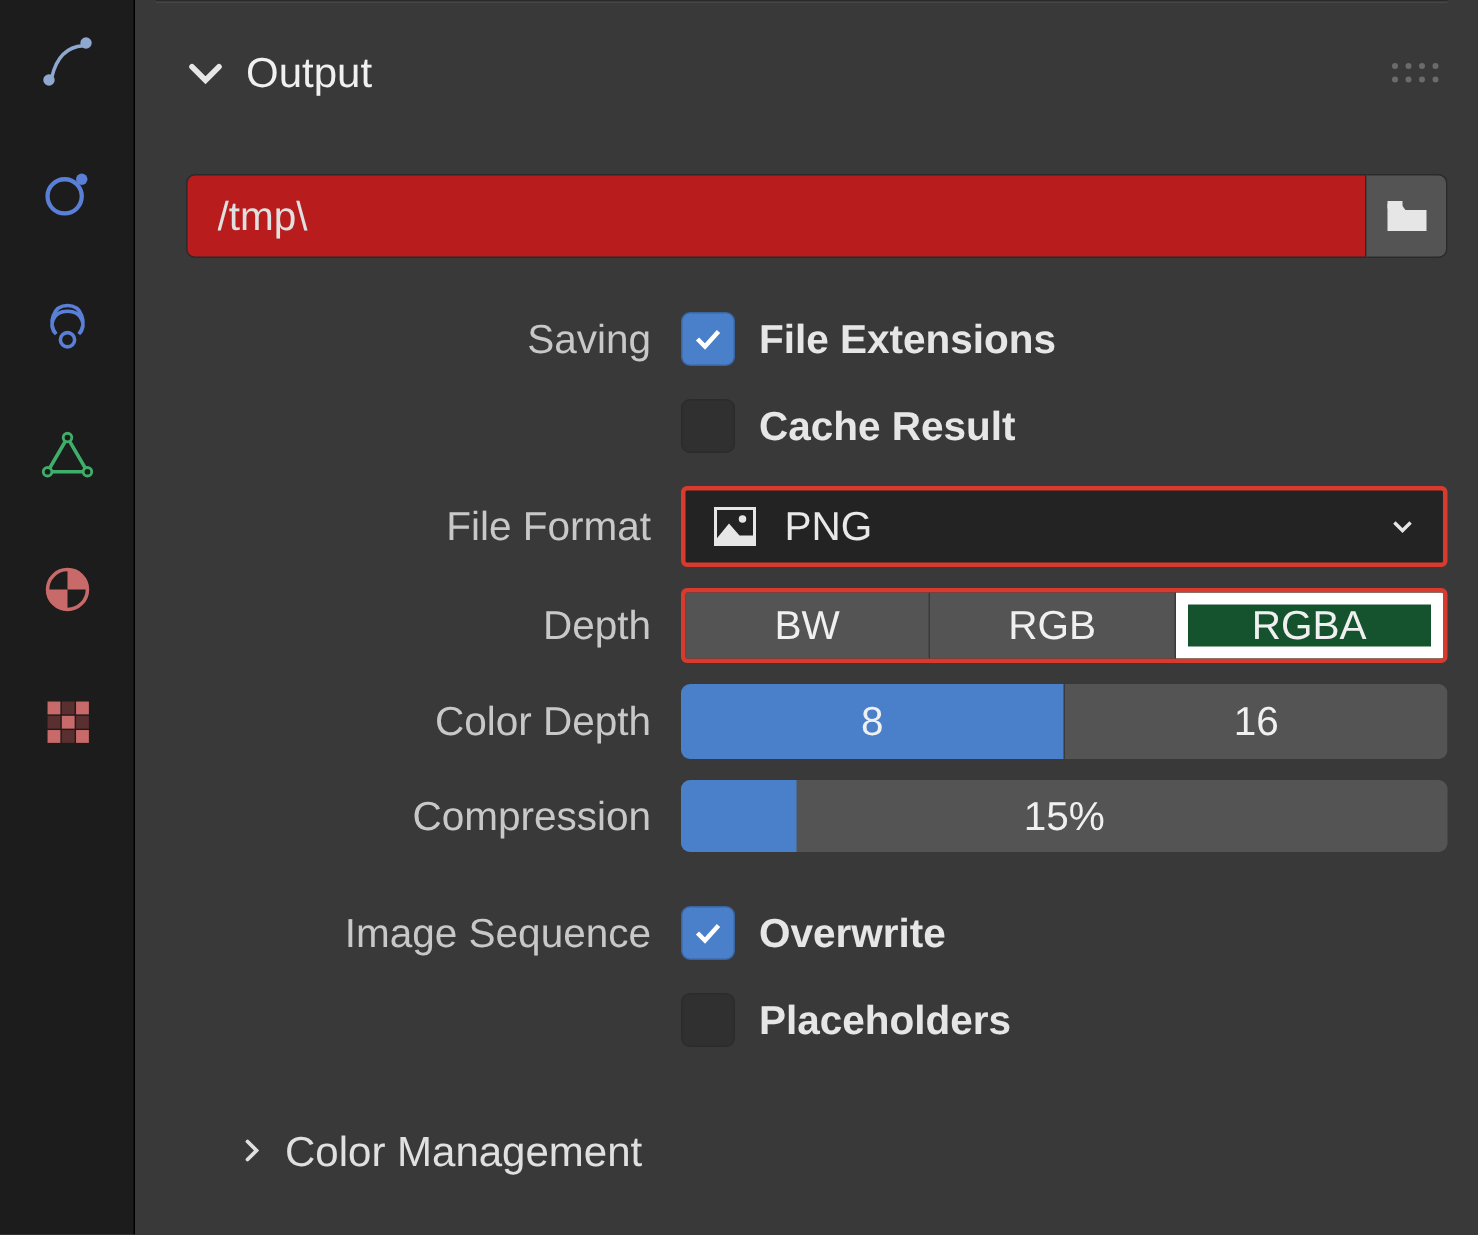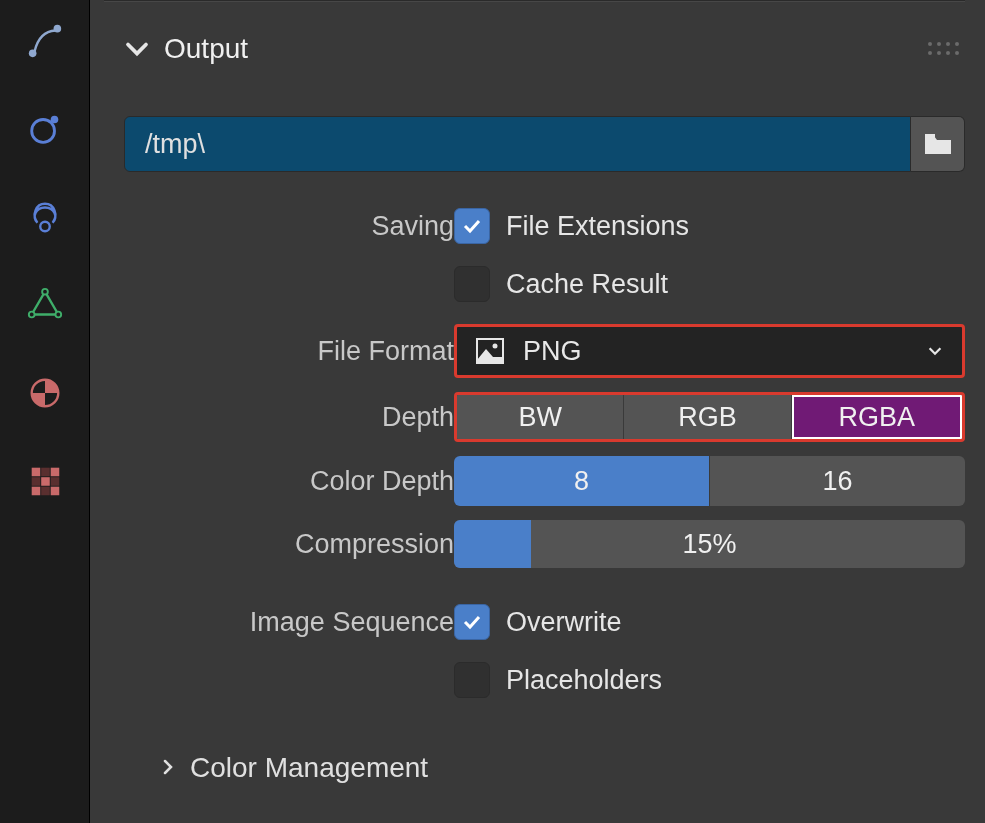--- a/index.html
+++ b/index.html
@@ -60,34 +60,35 @@
     height:0; margin-bottom: 4px;
   }
 
   .field-row {
     display: flex; align-items: center;
     margin-bottom: 22px;
   }
   .label-col {
     width: 350px;
     text-align: right;
+    padding-right: 20px;
     font-size: 27px;
     color: #c8c8c8;
   }
   .control-col {
     flex: 1;
     display: flex;
     gap: 0;
     align-items:center;
   }
 
   .path-row { display:flex; margin: 24px 0 36px 20px; }
   .path-input {
     flex:1; height: 56px;
-    background: #0c4a6e;
+    background: #b91c1c;
     border:1px solid #2a2a2a;
     border-radius: 6px 0 0 6px;
     color: #e0e0e0;
     font-size: 27px;
     padding: 0 20px;
     outline: none;
   }
   .path-browse {
     width: 54px; height: 56px;
     background: #545454;
@@ -103,21 +104,21 @@
     width: 36px; height: 36px;
     border-radius: 6px;
     border: 1px solid #2b2b2b;
     background: #303030;
     margin-right: 16px;
     display:flex; align-items:center; justify-content:center;
     cursor:pointer;
   }
   .checkbox.checked { background: #4a7fc9; border-color:#3a65a3; }
   .checkbox svg { width:24px; height:24px; stroke:#fff; stroke-width:3; fill:none; }
-  .cb-label { font-size:27px; color:#e6e6e6; }
+  .cb-label { font-size:27px; color:#e6e6e6;font-weight:bold; }
 
   .dropdown {
     flex:1; height: 54px;
     background: #232323;
     border:1px solid #2a2a2a;
     border-radius: 6px;
     display:flex; align-items:center;
     padding: 12px 18px;
     cursor:pointer;
     font-size:27px; color:#e8e8e8;
@@ -133,21 +134,21 @@
   .segmented .seg {
     flex:1; display:flex; align-items:center; justify-content:center;
     background:#545454; color:#f0f0f0; font-size:27px;
     border-right:1px solid #3a3a3a;
     cursor:pointer;
   }
   .segmented .seg:last-child { border-right:none; }
   .segmented .seg.active { background:#4a7fc9; }
   .color-seg-wrap { flex:1; }
   .color-seg-wrap .segmented { padding:0; }
-  .color-seg-wrap .seg.active { border:2px solid #ffffff; background:#701a75; }
+  .color-seg-wrap .seg.active { border:8px solid #ffffff; background:#14532d; }
 
   .slider {
     position: relative;
     flex:1; height:48px;
     background:#545454;
     border-radius:6px;
     overflow:hidden;
     display:flex; align-items:center; justify-content:center;
     color:#f0f0f0; font-size:27px;
     cursor:ew-resize;

